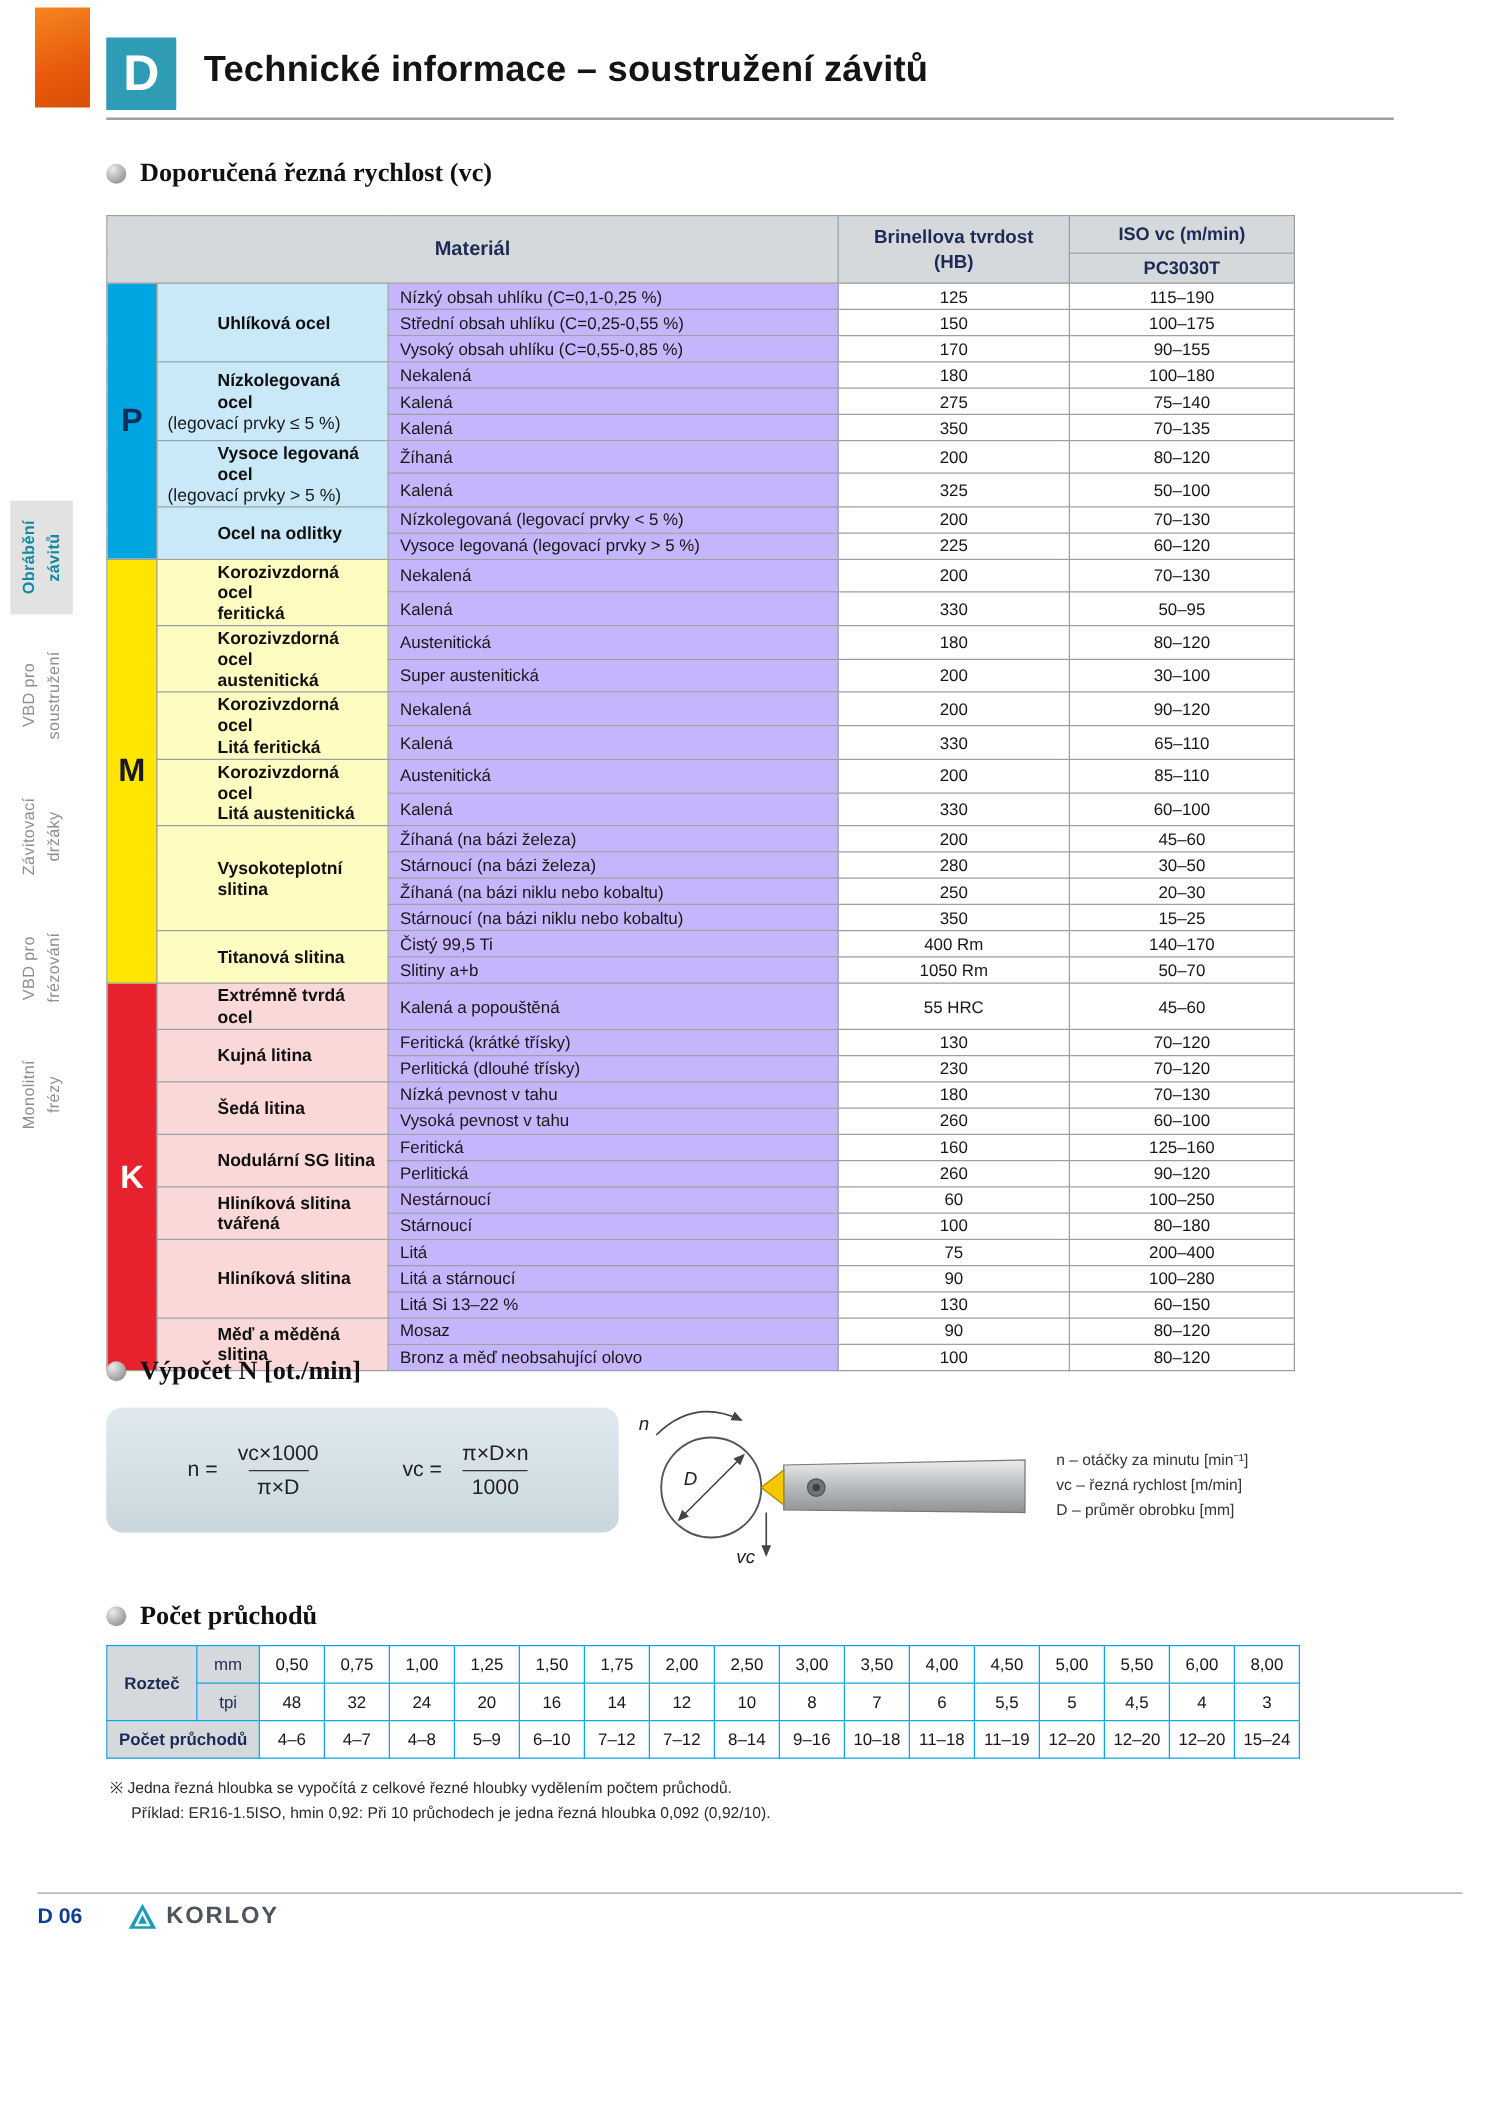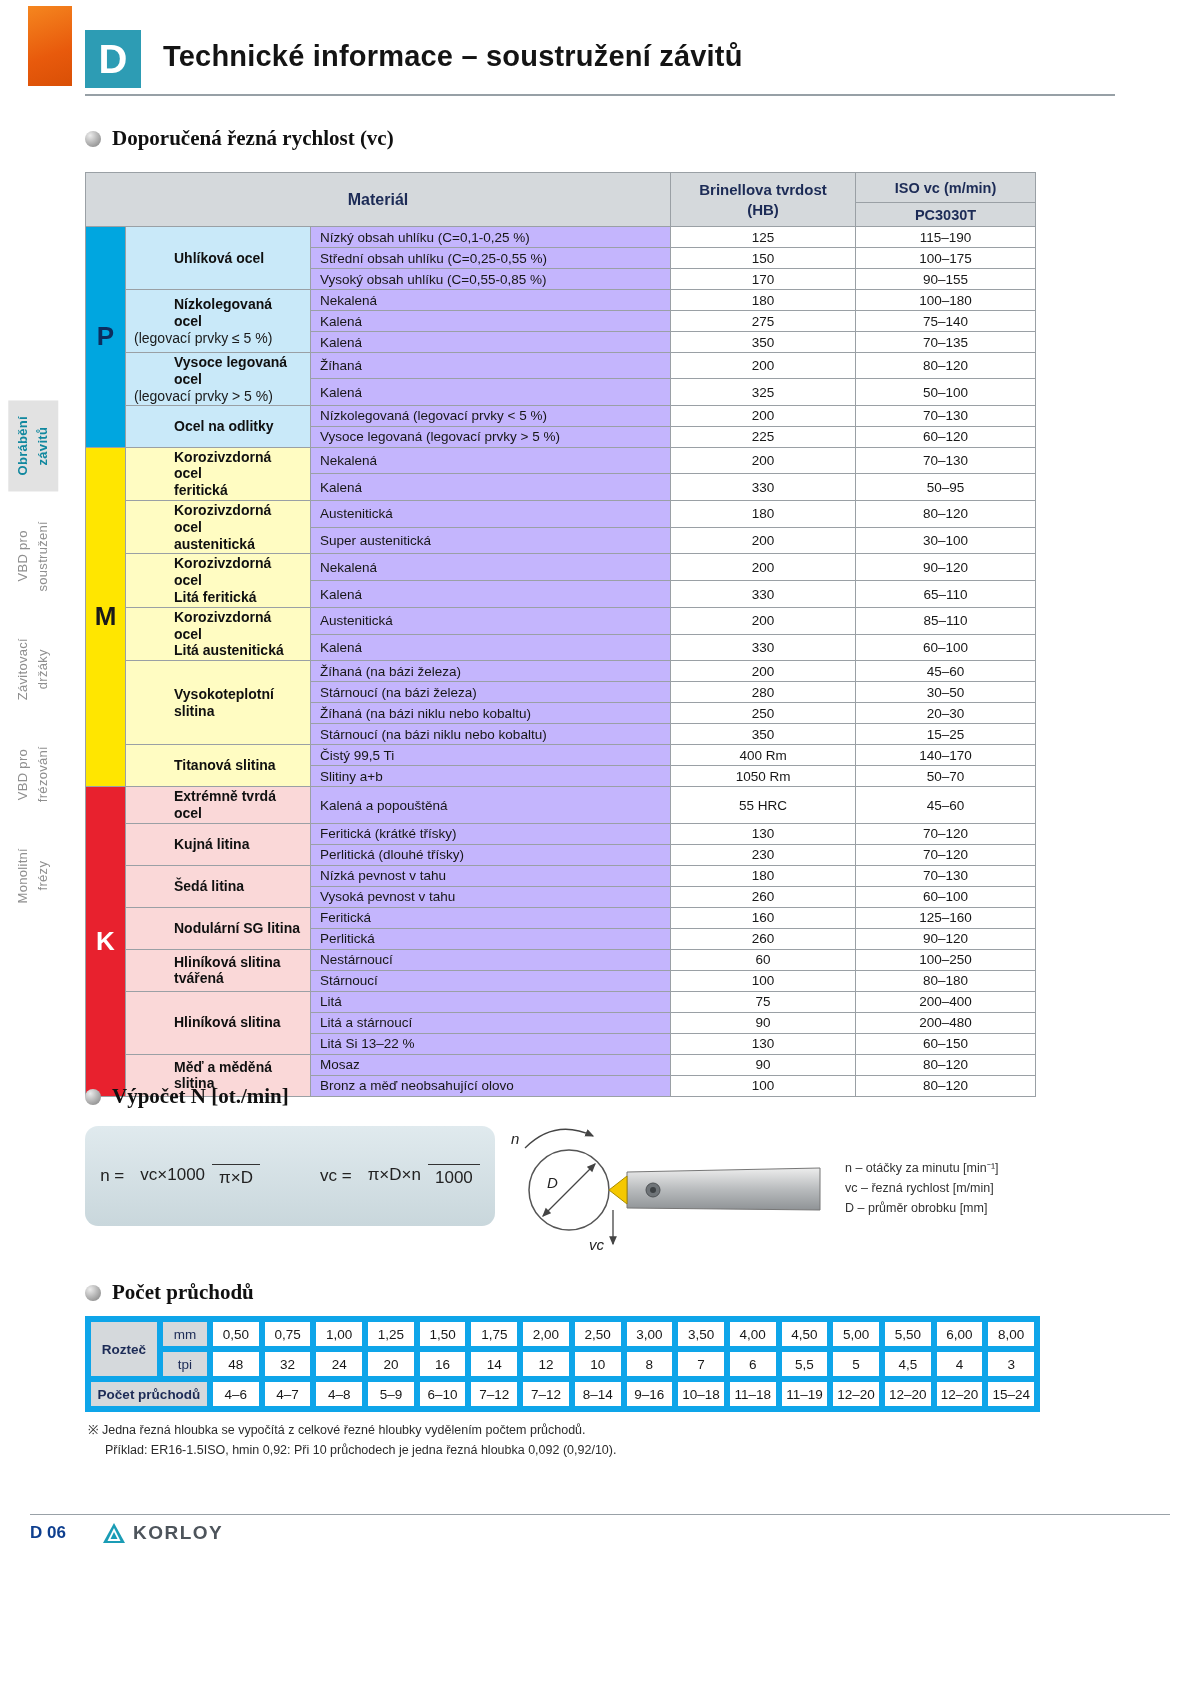--- a/index.html
+++ b/index.html
@@ -49,29 +49,29 @@
   td.cell-family.k-light { background:#fad8d8; }
   .fam-name { font-size:14px; font-weight:bold; color:#101010; line-height:1.2;margin-left:40px; }
   .fam-note { font-size:14px; color:#1a1a1a; line-height:1.15; }
   td.cell-sub { font-size:13.5px; color:#171717; padding:0 9px; height:21px; background:#c4b5fd; }
   td.cell-num { font-size:13.5px; color:#171717; text-align:center; background:#ffffff; }
 
   
   .formula-box { position:absolute; left:85px; top:1126px; width:410px; height:100px; border-radius:13px;
     background:linear-gradient(180deg,#e0eaee 0%,#c9d7dc 100%); display:flex; align-items:center; justify-content:center; gap:60px; }
   .frac-wrap { display:flex; align-items:center; gap:9px; font-size:17px; color:#222222; }
-  .frac { display:inline-flex; flex-direction:row; align-items:center;justify-content:center; }
+  .frac { display:inline-flex; flex-direction:column; align-items:center;justify-content:center; }
   .frac .num { padding:0 7px 3px; }
   .frac .den { border-top:1.5px solid #333333; padding:3px 7px 0; }
   .diagram { position:absolute; left:505px; top:1116px; }
   .legend { position:absolute; left:845px; top:1158px; font-size:12.5px; color:#333333; line-height:1.6; }
 
   
   table.passes { position:absolute; left:85px; top:1316px; width:955px; border-collapse:collapse; table-layout:fixed; }
-  table.passes th, table.passes td { border:6px solid #0ea5e9; height:30px; text-align:center; }
+  table.passes th, table.passes td { border:1px solid #0ea5e9; height:30px; text-align:center; }
   table.passes th { background:#d5d9dc; color:#1c2b56; font-size:13.5px; }
   table.passes td { font-size:13.5px; color:#171717; background:#ffffff; }
   th.lbl-pitch { font-weight:bold; }
   th.lbl-unit { font-weight:normal; }
   th.lbl-passes { font-weight:bold; font-size:13px; }
 
   .footnote { position:absolute; left:88px; top:1420px; font-size:12.5px; color:#2b2b2b; line-height:1.6; }
   .footnote .l2 { padding-left:17px; }
 
   
@@ -360,21 +360,21 @@
           <td class="cell-family k-light" rowspan="3">
             <div class="fam-name">Hliníková slitina</div>
           </td>
           <td class="cell-sub">Litá</td>
           <td class="cell-num">75</td>
           <td class="cell-num">200–400</td>
         </tr>
         <tr>
           <td class="cell-sub">Litá a stárnoucí</td>
           <td class="cell-num">90</td>
-          <td class="cell-num">200–480</td>
+          <td class="cell-num">100–280</td>
         </tr>
         <tr>
           <td class="cell-sub">Litá Si 13–22 %</td>
           <td class="cell-num">130</td>
           <td class="cell-num">60–150</td>
         </tr>
         <tr>
           <td class="cell-family k-light" rowspan="2">
             <div class="fam-name">Měď a měděná</div>
             <div class="fam-name">slitina</div>

